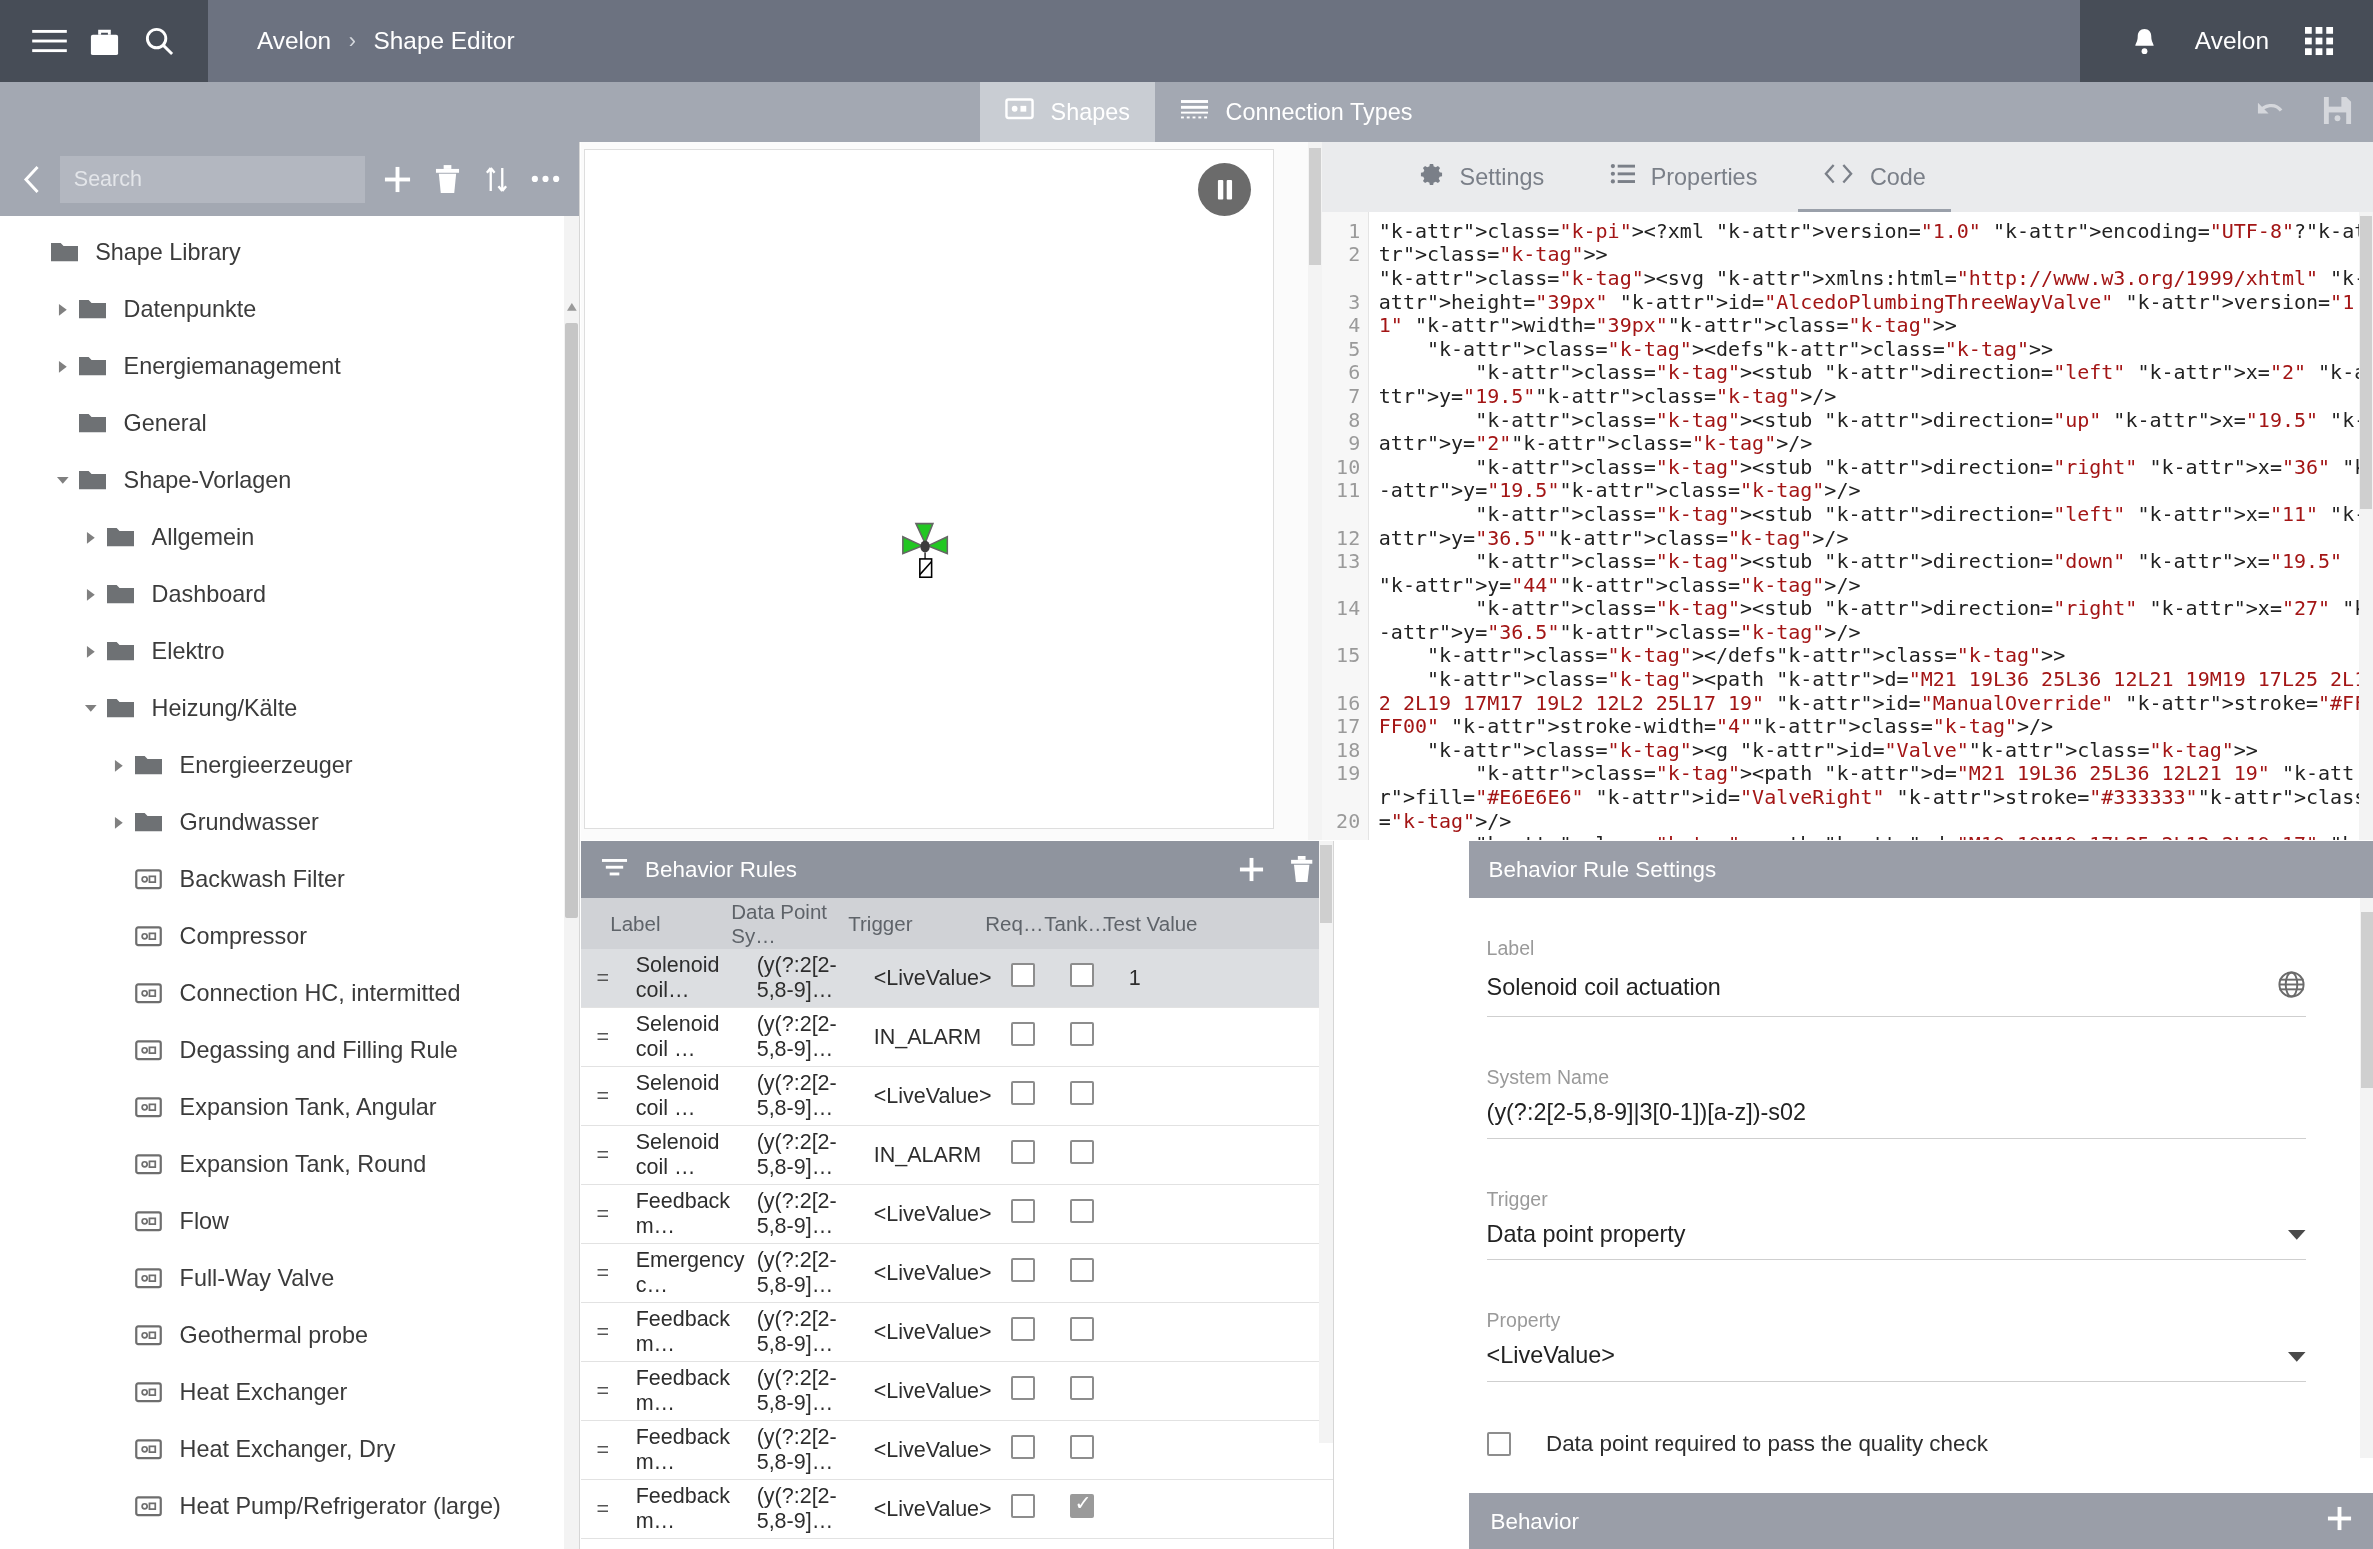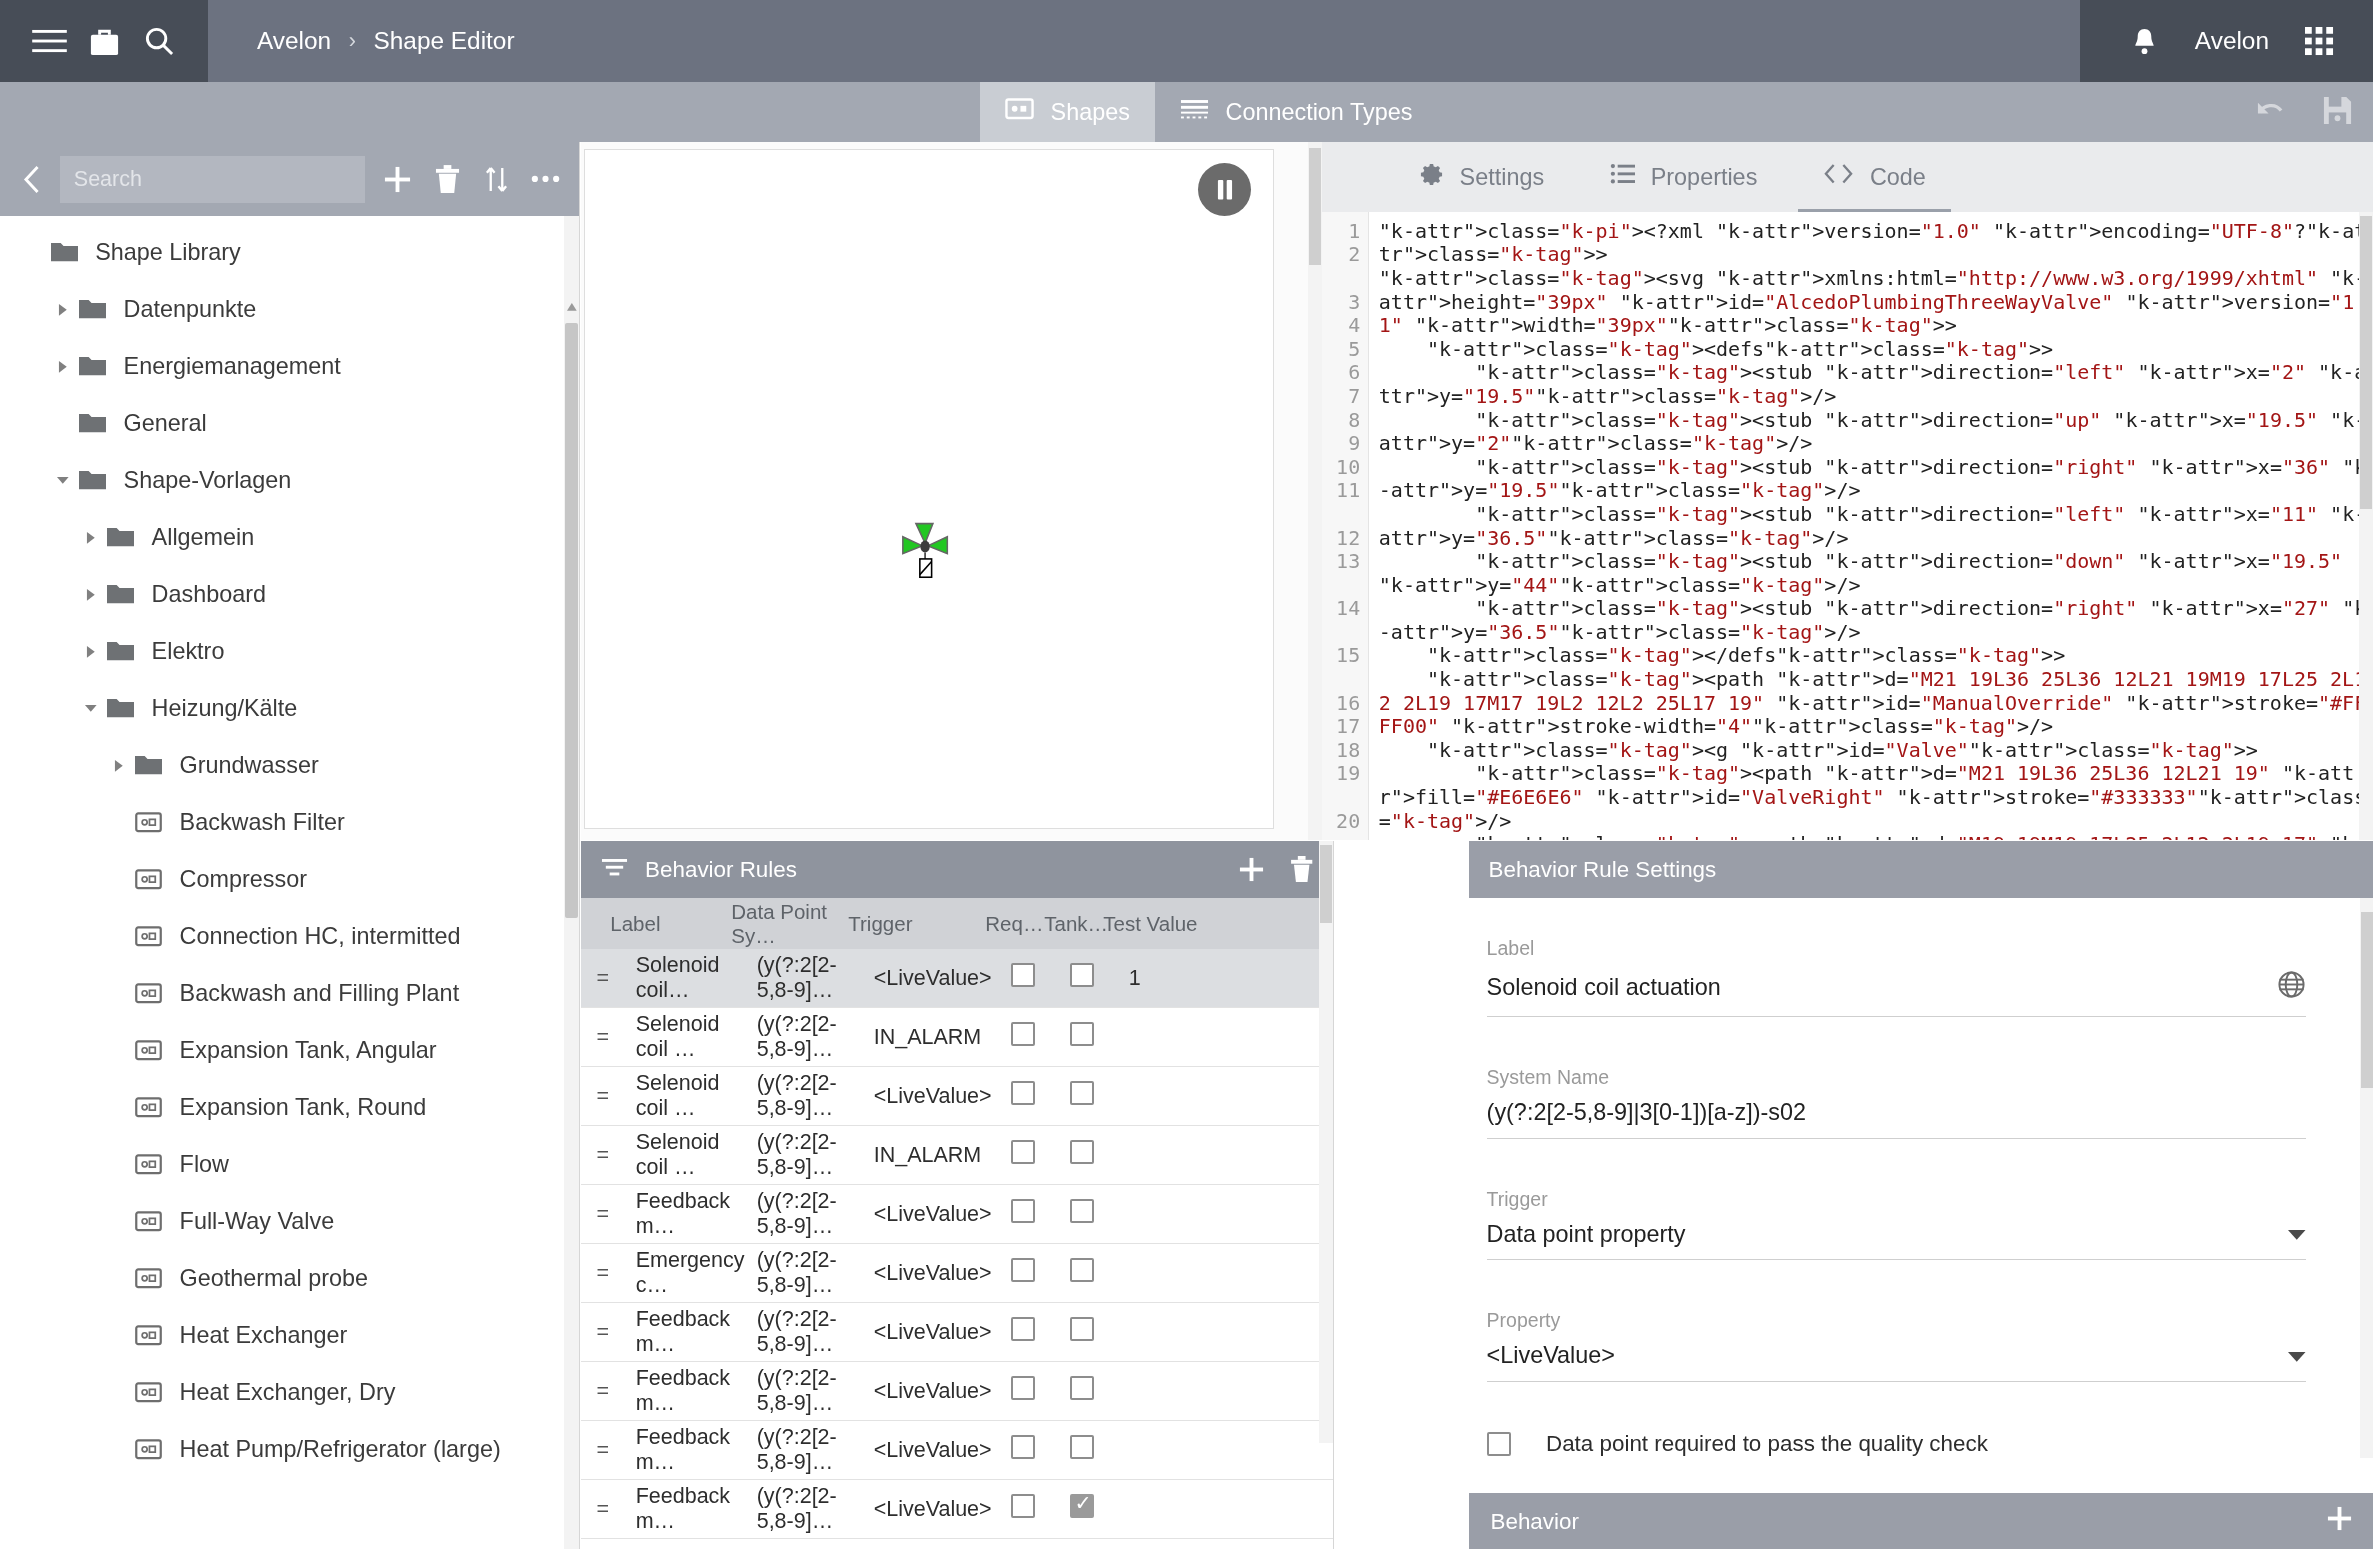--- a/index.html
+++ b/index.html
@@ -356,20 +356,33 @@
         <span class="tw">
           <svg width="13.7" height="15.6" viewBox="0 0 14 16">
             <path d="M3 2 L11 8 L3 14 Z" fill="#808080"></path>
           </svg>
         </span>
         <span class="fold">
           <svg width="27" height="22.4" viewBox="0 0 28 23">
             <path d="M0 2h10l3 3h15v16H0z" fill="#6e7174"></path>
           </svg>
         </span>
+        <span class="lbl">Energieerzeuger</span>
+      </div>
+      <div class="tree-row" style="padding-left: 102px;">
+        <span class="tw">
+          <svg width="13.7" height="15.6" viewBox="0 0 14 16">
+            <path d="M3 2 L11 8 L3 14 Z" fill="#808080"></path>
+          </svg>
+        </span>
+        <span class="fold">
+          <svg width="27" height="22.4" viewBox="0 0 28 23">
+            <path d="M0 2h10l3 3h15v16H0z" fill="#6e7174"></path>
+          </svg>
+        </span>
         <span class="lbl">Grundwasser</span>
       </div>
       <div class="tree-row" style="padding-left: 102px;">
         <span class="tw"></span>
         <span class="fold">
           <svg width="27" height="20.5" viewBox="0 0 28 21">
             <rect x="1.3" y="1.3" width="25.4" height="18.4" rx="2" stroke="#6e6e6e" stroke-width="2.3" fill="none"></rect>
             <circle cx="10" cy="10.5" r="2.6" stroke="#6e6e6e" stroke-width="1.8" fill="none"></circle>
             <rect x="15" y="7.5" width="6" height="6" stroke="#6e6e6e" stroke-width="1.8" fill="none"></rect>
           </svg>
@@ -400,21 +413,21 @@
       </div>
       <div class="tree-row" style="padding-left: 102px;">
         <span class="tw"></span>
         <span class="fold">
           <svg width="27" height="20.5" viewBox="0 0 28 21">
             <rect x="1.3" y="1.3" width="25.4" height="18.4" rx="2" stroke="#6e6e6e" stroke-width="2.3" fill="none"></rect>
             <circle cx="10" cy="10.5" r="2.6" stroke="#6e6e6e" stroke-width="1.8" fill="none"></circle>
             <rect x="15" y="7.5" width="6" height="6" stroke="#6e6e6e" stroke-width="1.8" fill="none"></rect>
           </svg>
         </span>
-        <span class="lbl">Backwash and Filling Plant</span>
+        <span class="lbl">Degassing and Filling Rule</span>
       </div>
       <div class="tree-row" style="padding-left: 102px;">
         <span class="tw"></span>
         <span class="fold">
           <svg width="27" height="20.5" viewBox="0 0 28 21">
             <rect x="1.3" y="1.3" width="25.4" height="18.4" rx="2" stroke="#6e6e6e" stroke-width="2.3" fill="none"></rect>
             <circle cx="10" cy="10.5" r="2.6" stroke="#6e6e6e" stroke-width="1.8" fill="none"></circle>
             <rect x="15" y="7.5" width="6" height="6" stroke="#6e6e6e" stroke-width="1.8" fill="none"></rect>
           </svg>
         </span>

